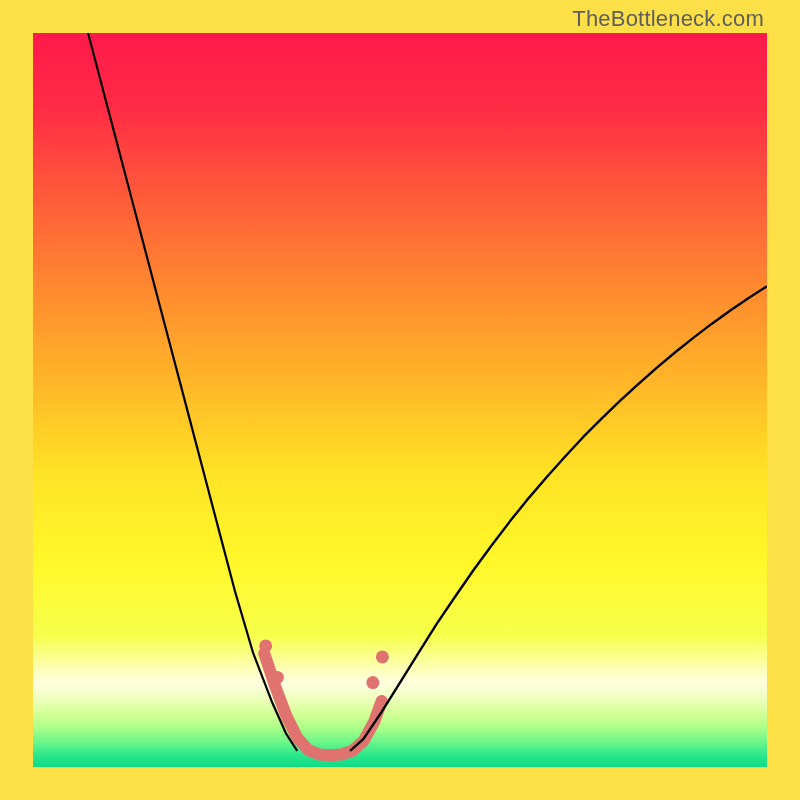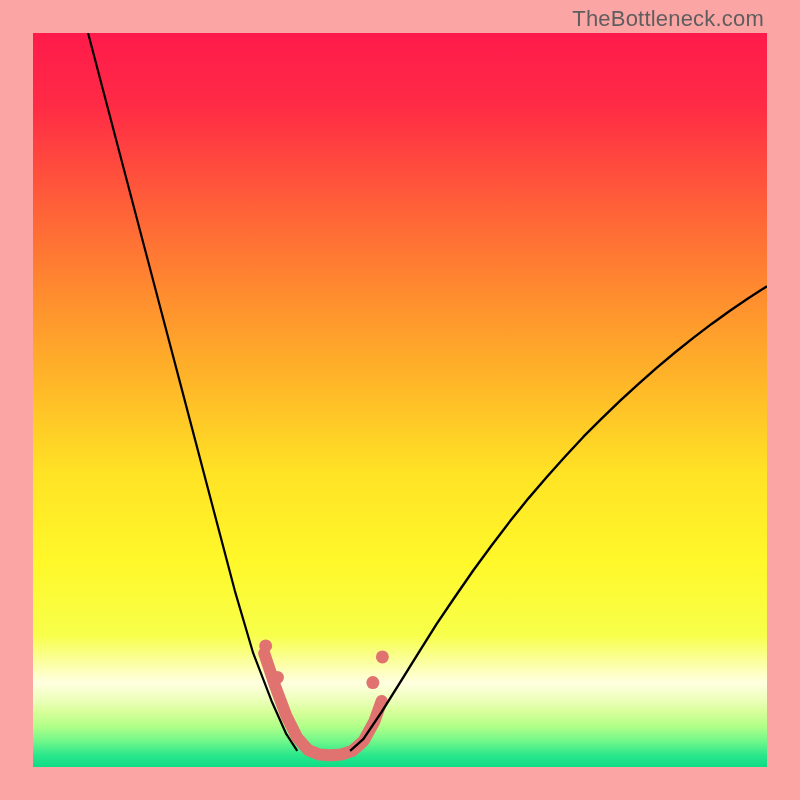--- a/index.html
+++ b/index.html
@@ -6,21 +6,21 @@
     margin: 0;
     padding: 0;
     width: 800px;
     height: 800px;
     overflow: hidden;
     font-family: Arial, Helvetica, sans-serif;
   }
   .frame {
     width: 800px;
     height: 800px;
-    background: #fca5a5;
+    background: #fde047;
     position: relative;
   }
   .plot {
     position: absolute;
     left: 33px;
     top: 33px;
     width: 734px;
     height: 734px;
     overflow: hidden;
   }

